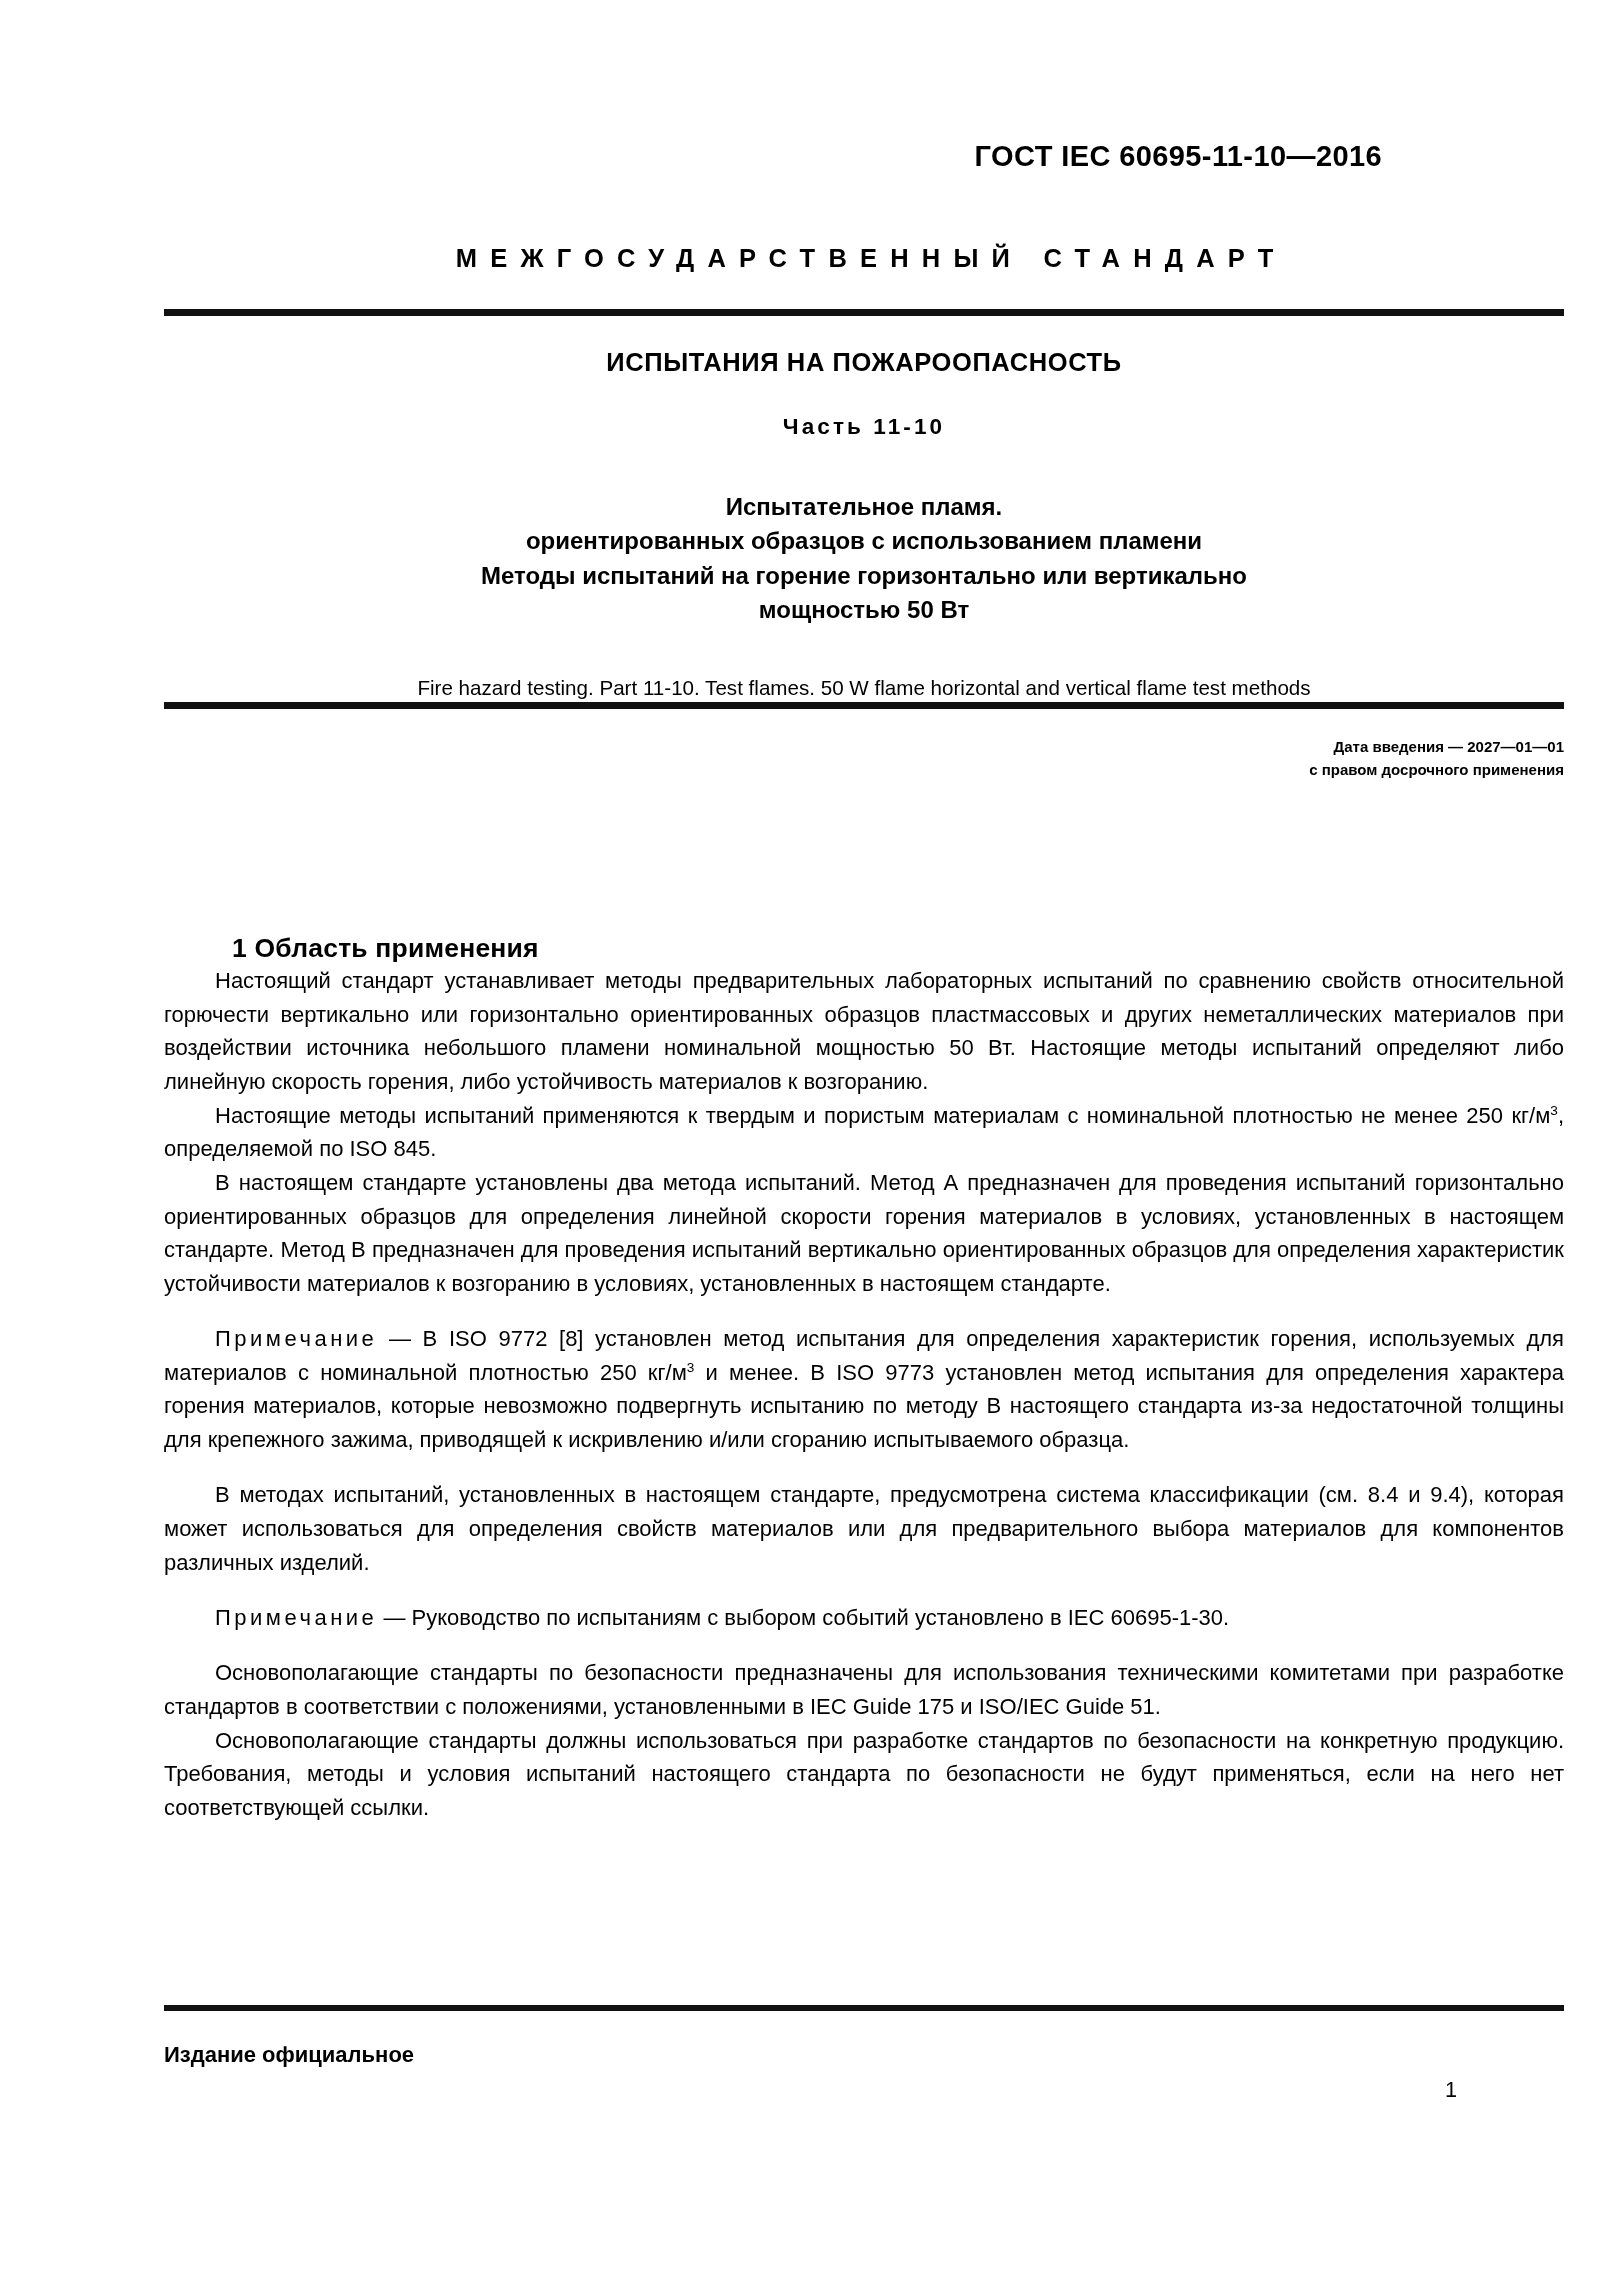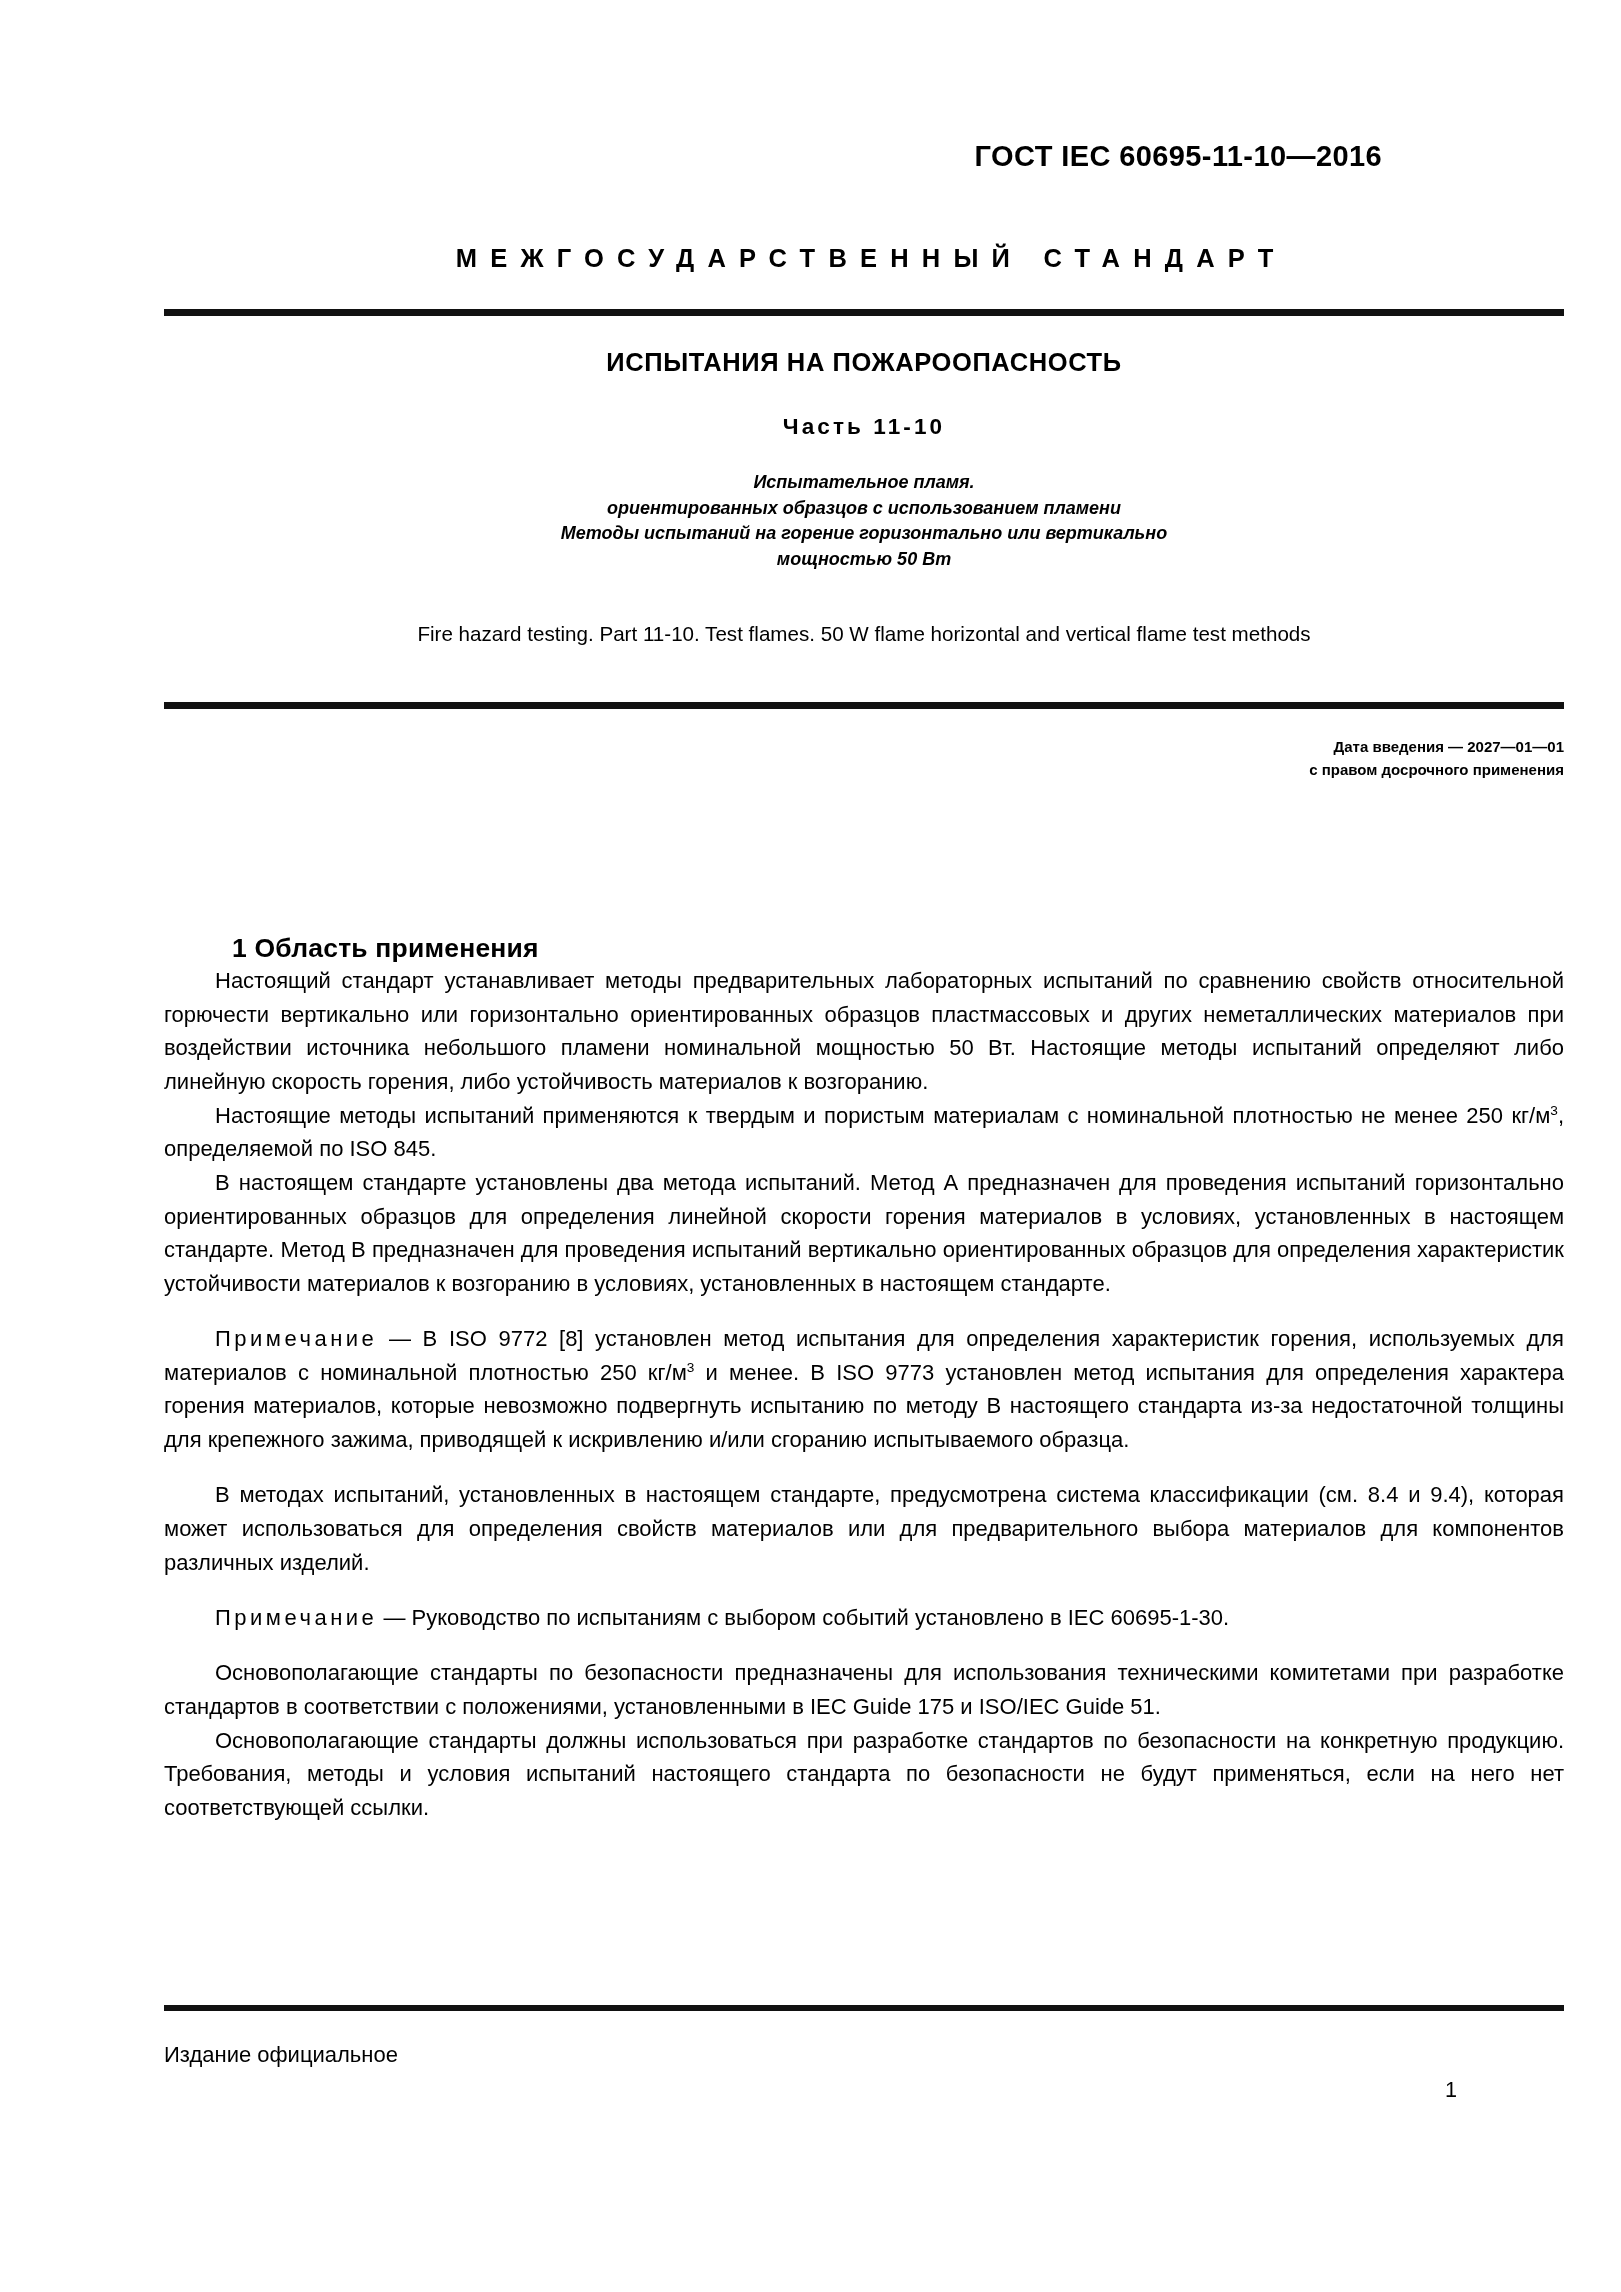--- a/index.html
+++ b/index.html
@@ -72,25 +72,24 @@
     font-weight: bold;
     letter-spacing: 0.6px;
   }
   .title-part {
     margin-top: 37px;
     font-size: 22.5px;
     font-weight: bold;
     letter-spacing: 3.1px;
   }
   .title-sub {
-    margin-top: 30px;
-    font-size: 18px;
+    margin-top: 50px;
+    font-size: 24px;
     font-weight: bold;
     line-height: 1.43;
-    font-style: italic;
   }
   .title-en {
     margin-top: 48px;
     font-size: 20.6px;
     font-weight: normal;
     line-height: 1.3;
   }
 
   
   .intro-date {
@@ -147,21 +146,21 @@
     vertical-align: super;
     line-height: 0;
   }
 
   
   .footer-note {
     position: absolute;
     top: 2042px;
     left: 111px;
     font-size: 22px;
-    font-weight: normal;
+    font-weight: bold;
   }
   .page-number {
     position: absolute;
     top: 2077px;
     right: 111px;
     font-size: 21.6px;
   }
 </style>
 </head>
 <body>

